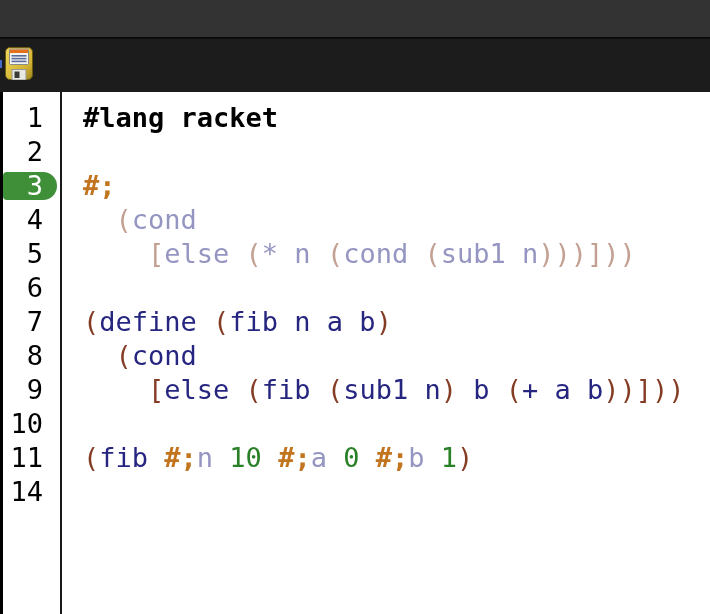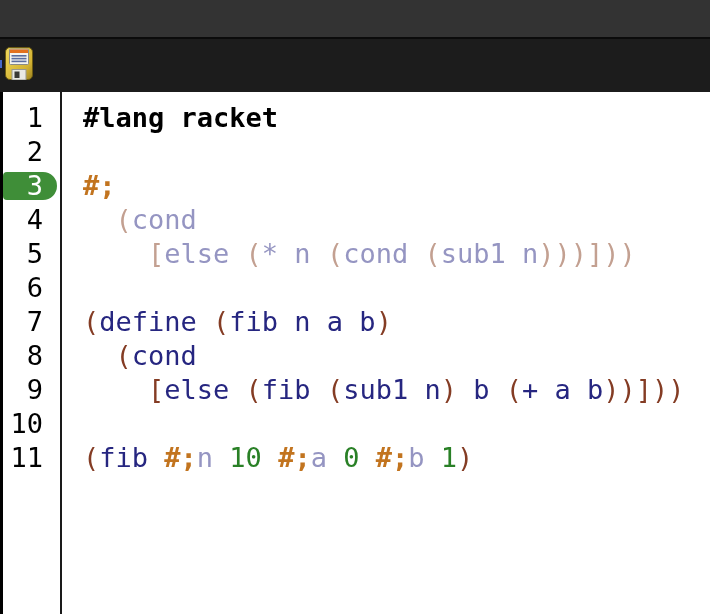--- a/index.html
+++ b/index.html
@@ -77,20 +77,21 @@
         <div class="lnum"><span>2</span></div>
         <div class="lnum active"><span>3</span></div>
         <div class="lnum"><span>4</span></div>
         <div class="lnum"><span>5</span></div>
         <div class="lnum"><span>6</span></div>
         <div class="lnum"><span>7</span></div>
         <div class="lnum"><span>8</span></div>
         <div class="lnum"><span>9</span></div>
         <div class="lnum"><span>10</span></div>
         <div class="lnum"><span>11</span></div>
+        <div class="lnum"><span>14</span></div>
       </div>
     <div class="code-area">
         <div class="cline"><span class="tk-plain">#lang racket</span></div>
         <div class="cline"></div>
         <div class="cline"><span class="tk-comment">#;</span></div>
         <div class="cline"><span class="tk-plain">  </span><span class="tk-paren-f">(</span><span class="tk-id-f">cond</span></div>
         <div class="cline"><span class="tk-plain">    </span><span class="tk-paren-f">[</span><span class="tk-id-f">else </span><span class="tk-paren-f">(</span><span class="tk-id-f">* n </span><span class="tk-paren-f">(</span><span class="tk-id-f">cond </span><span class="tk-paren-f">(</span><span class="tk-id-f">sub1 n</span><span class="tk-paren-f">)))]))</span></div>
         <div class="cline"></div>
         <div class="cline"><span class="tk-paren">(</span><span class="tk-id">define </span><span class="tk-paren">(</span><span class="tk-id">fib n a b</span><span class="tk-paren">)</span></div>
         <div class="cline"><span class="tk-plain">  </span><span class="tk-paren">(</span><span class="tk-id">cond</span></div>

